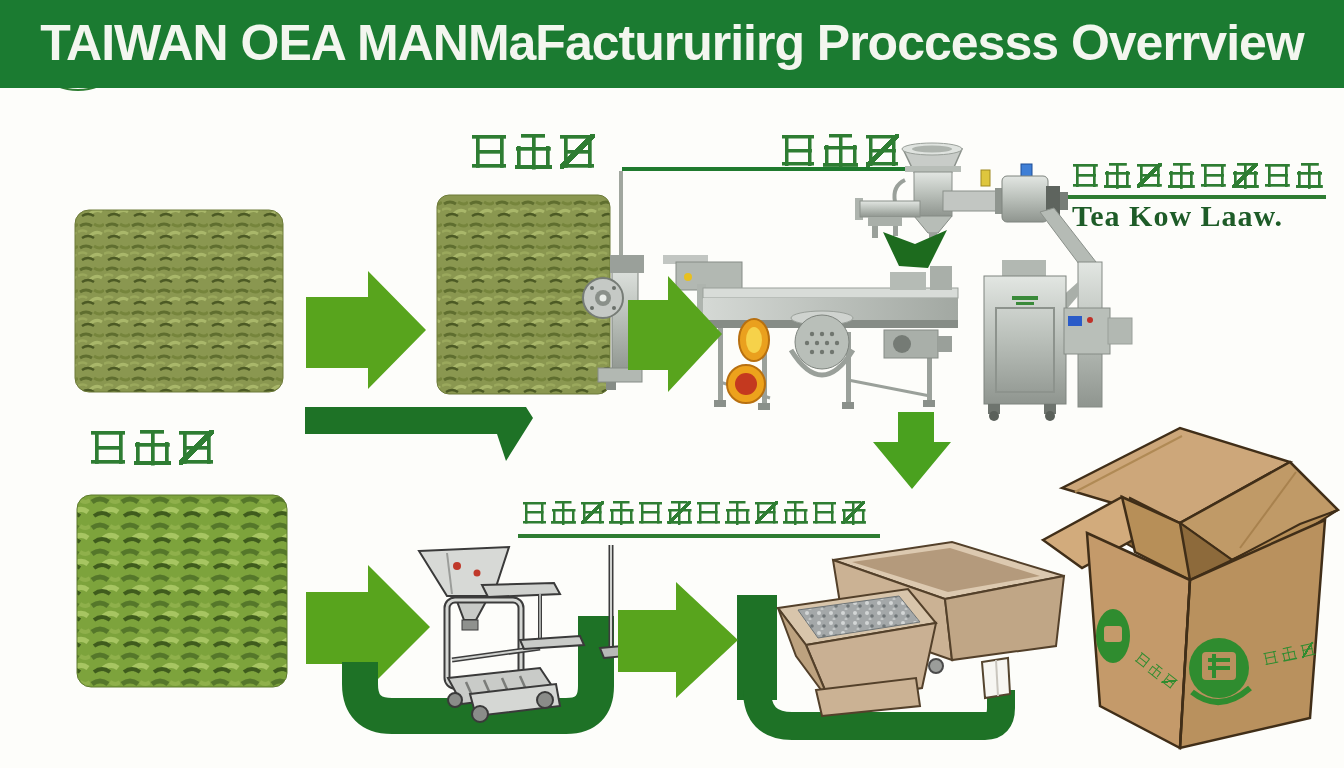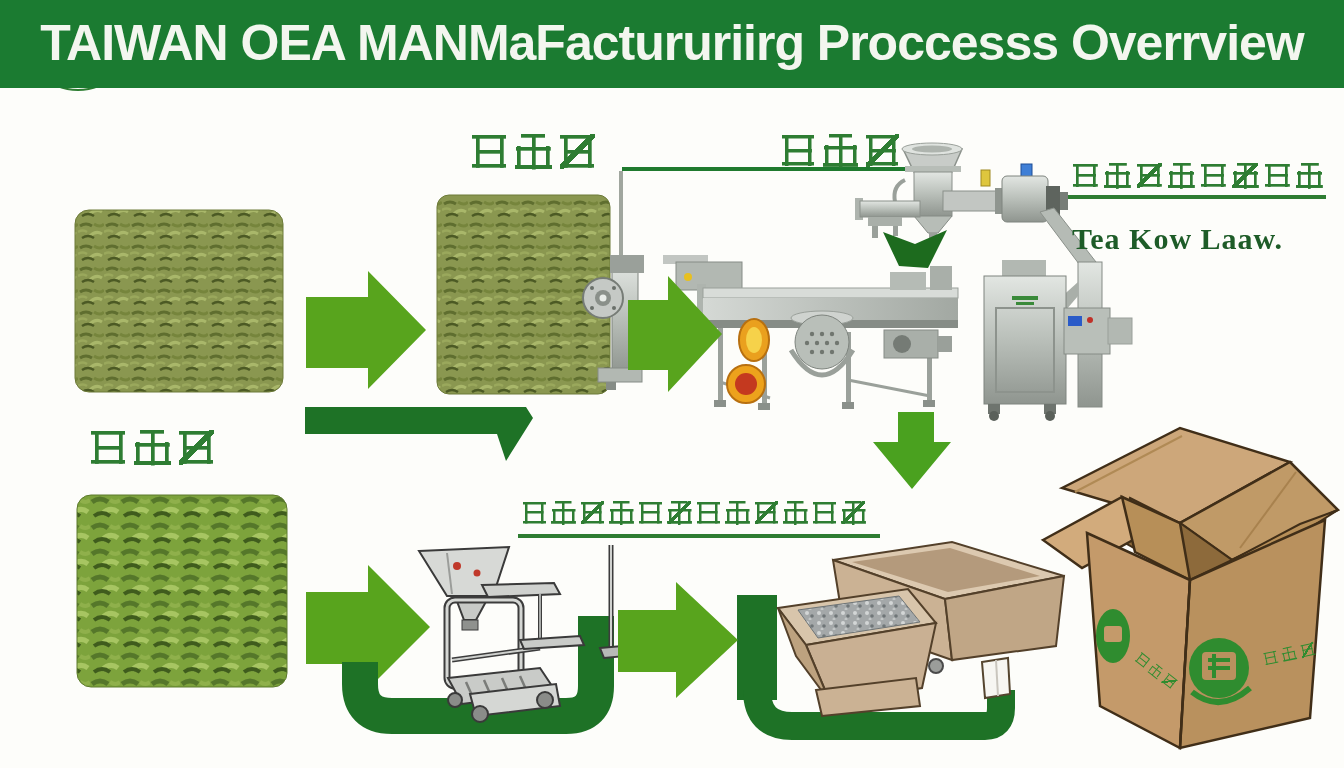--- a/index.html
+++ b/index.html
@@ -24,21 +24,21 @@
     linear-gradient(var(--gc) 0 0) 50% 5%/66% 10%,
     linear-gradient(var(--gc) 0 0) 50% 42%/94% 10%,
     linear-gradient(var(--gc) 0 0) 50% 95%/100% 11%,
     linear-gradient(var(--gc) 0 0) 50% 50%/10% 96%,
     linear-gradient(var(--gc) 0 0) 7% 72%/10% 52%,
     linear-gradient(var(--gc) 0 0) 93% 72%/10% 52%;
     background-repeat:no-repeat;}
   .g:nth-child(3n)::after{content:"";position:absolute;inset:8%;
     background:linear-gradient(135deg,transparent 44%,var(--gc) 44% 55%,transparent 55%) no-repeat;}
   .en-label{position:absolute;font-family:"Liberation Serif",serif;font-weight:bold;
-            color:#1e5c28;font-size:30px;letter-spacing:1px;z-index:5;white-space:nowrap;margin-top:23px;}
+            color:#1e5c28;font-size:30px;letter-spacing:1px;z-index:5;white-space:nowrap;}
 </style>
 </head>
 <body>
 
 <div class="page">
 
   <svg class="layer" width="1344" height="768" viewBox="0 0 1344 768">
     <defs>
       <linearGradient id="metalV" x1="0" y1="0" x2="0" y2="1">
         <stop offset="0" stop-color="#e2e6e2"></stop>

